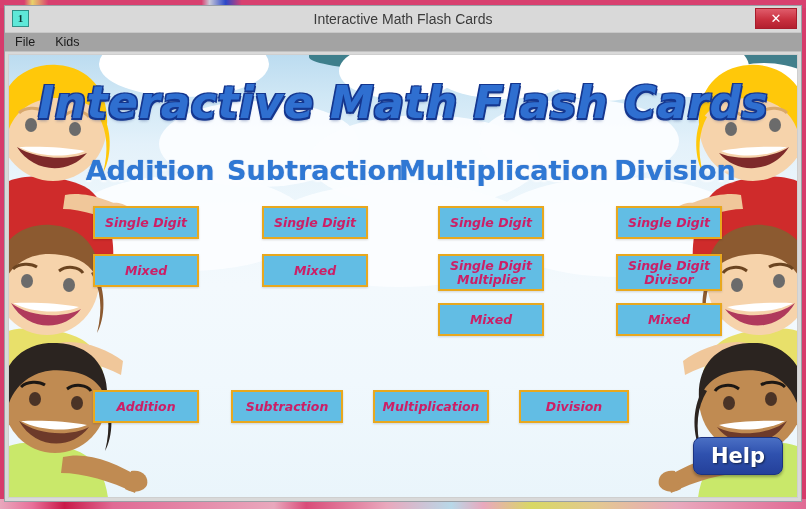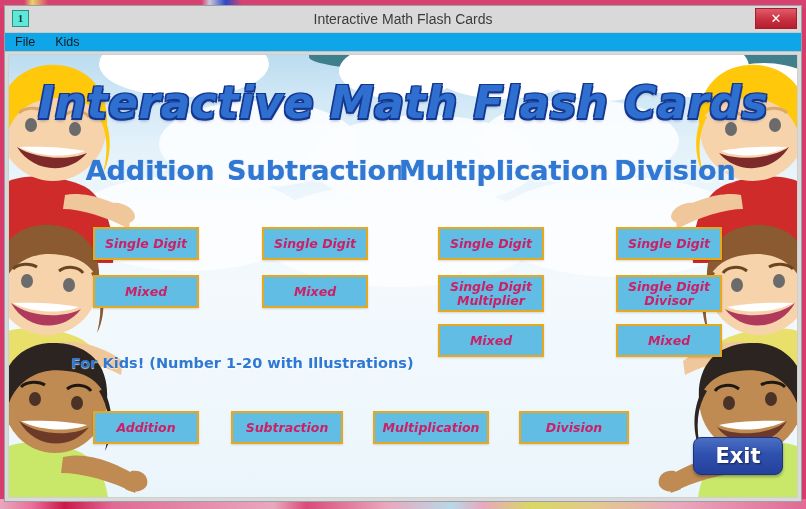--- a/index.html
+++ b/index.html
@@ -82,21 +82,21 @@
     color: #ffffff;
     font-size: 13px;
     line-height: 19px;
     text-align: center;
     cursor: pointer;
   }
 
   .menubar {
     height: 20px;
     flex: none;
-    background: #0ea5e9;
+    background: #a3a3a3;
     border-top: 1px solid #c8c8c8;
     border-bottom: 1px solid #c0c0c0;
     display: flex;
     align-items: center;
     padding-left: 10px;
     gap: 20px;
   }
   .menu-item {
     font-size: 12.5px;
     color: #1a1a1a;
@@ -187,21 +187,20 @@
     font-size: 12.5px;
     line-height: 1.1;
     text-align: center;
     display: flex;
     align-items: center;
     justify-content: center;
     cursor: pointer;
     z-index: 7;
     box-shadow: 0 1px 2px rgba(0,0,0,.15);
     padding: 2px;
-    margin-top: 21px;
   }
 
   
   .forkids {
     position: absolute;
     left: 62px; top: 300px;
     font-family: "DejaVu Sans", sans-serif;
     font-weight: bold;
     font-size: 14.5px;
     color: #2f78d4;
@@ -399,23 +398,22 @@
     <div class="fc-btn" style="left:429px; top:151px; width:106px; height:33px;">Single Digit</div>
     <div class="fc-btn" style="left:429px; top:199px; width:106px; height:37px; white-space:pre-line;">Single Digit
 Multiplier</div>
     <div class="fc-btn" style="left:429px; top:248px; width:106px; height:33px;">Mixed</div>
 
     <div class="fc-btn" style="left:607px; top:151px; width:106px; height:33px;">Single Digit</div>
     <div class="fc-btn" style="left:607px; top:199px; width:106px; height:37px; white-space:pre-line;">Single Digit
 Divisor</div>
     <div class="fc-btn" style="left:607px; top:248px; width:106px; height:33px;">Mixed</div>
 
-    <div class="forkids">For Kids! (Number 1-20 with Illustrations)</div>
 
     <div class="fc-btn" style="left:84px;  top:335px; width:106px; height:33px;">Addition</div>
     <div class="fc-btn" style="left:222px; top:335px; width:112px; height:33px;">Subtraction</div>
     <div class="fc-btn" style="left:364px; top:335px; width:116px; height:33px;">Multiplication</div>
     <div class="fc-btn" style="left:510px; top:335px; width:110px; height:33px;">Division</div>
 
-    <div class="exit-button">Exit</div>
+    <div class="exit-button">Help</div>
 
   </div>
 </div>
 
 </body></html>

